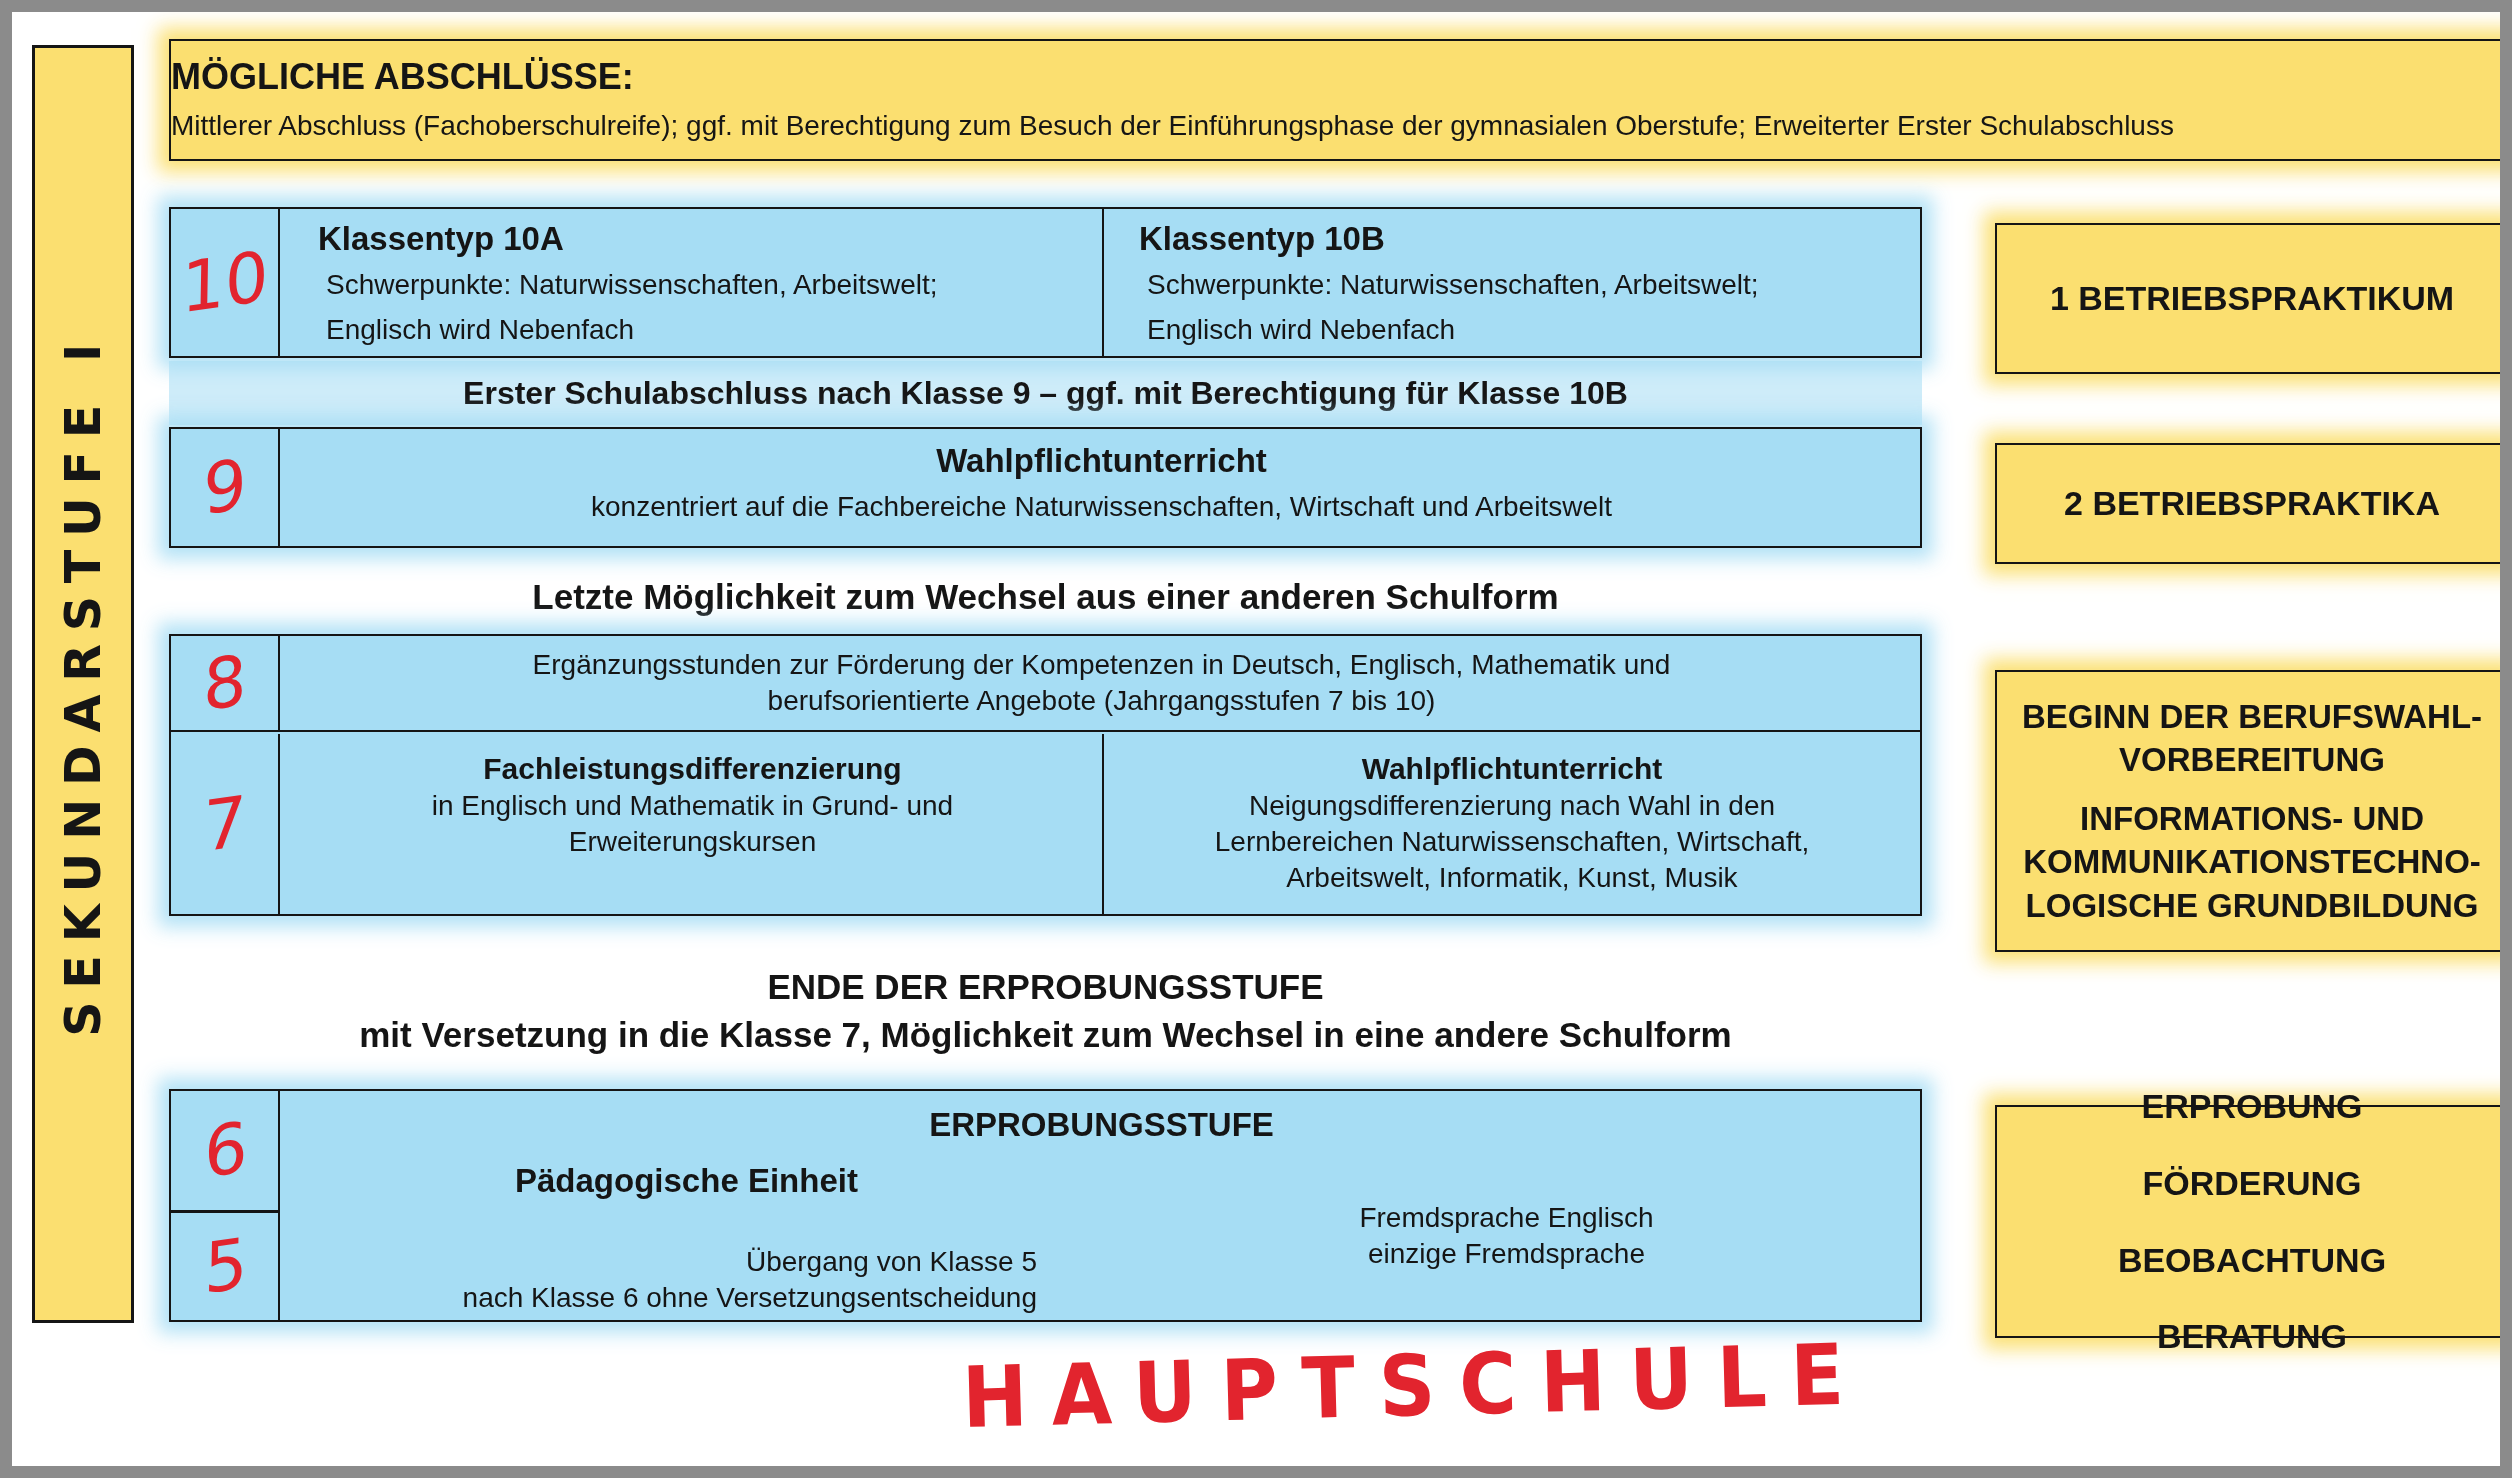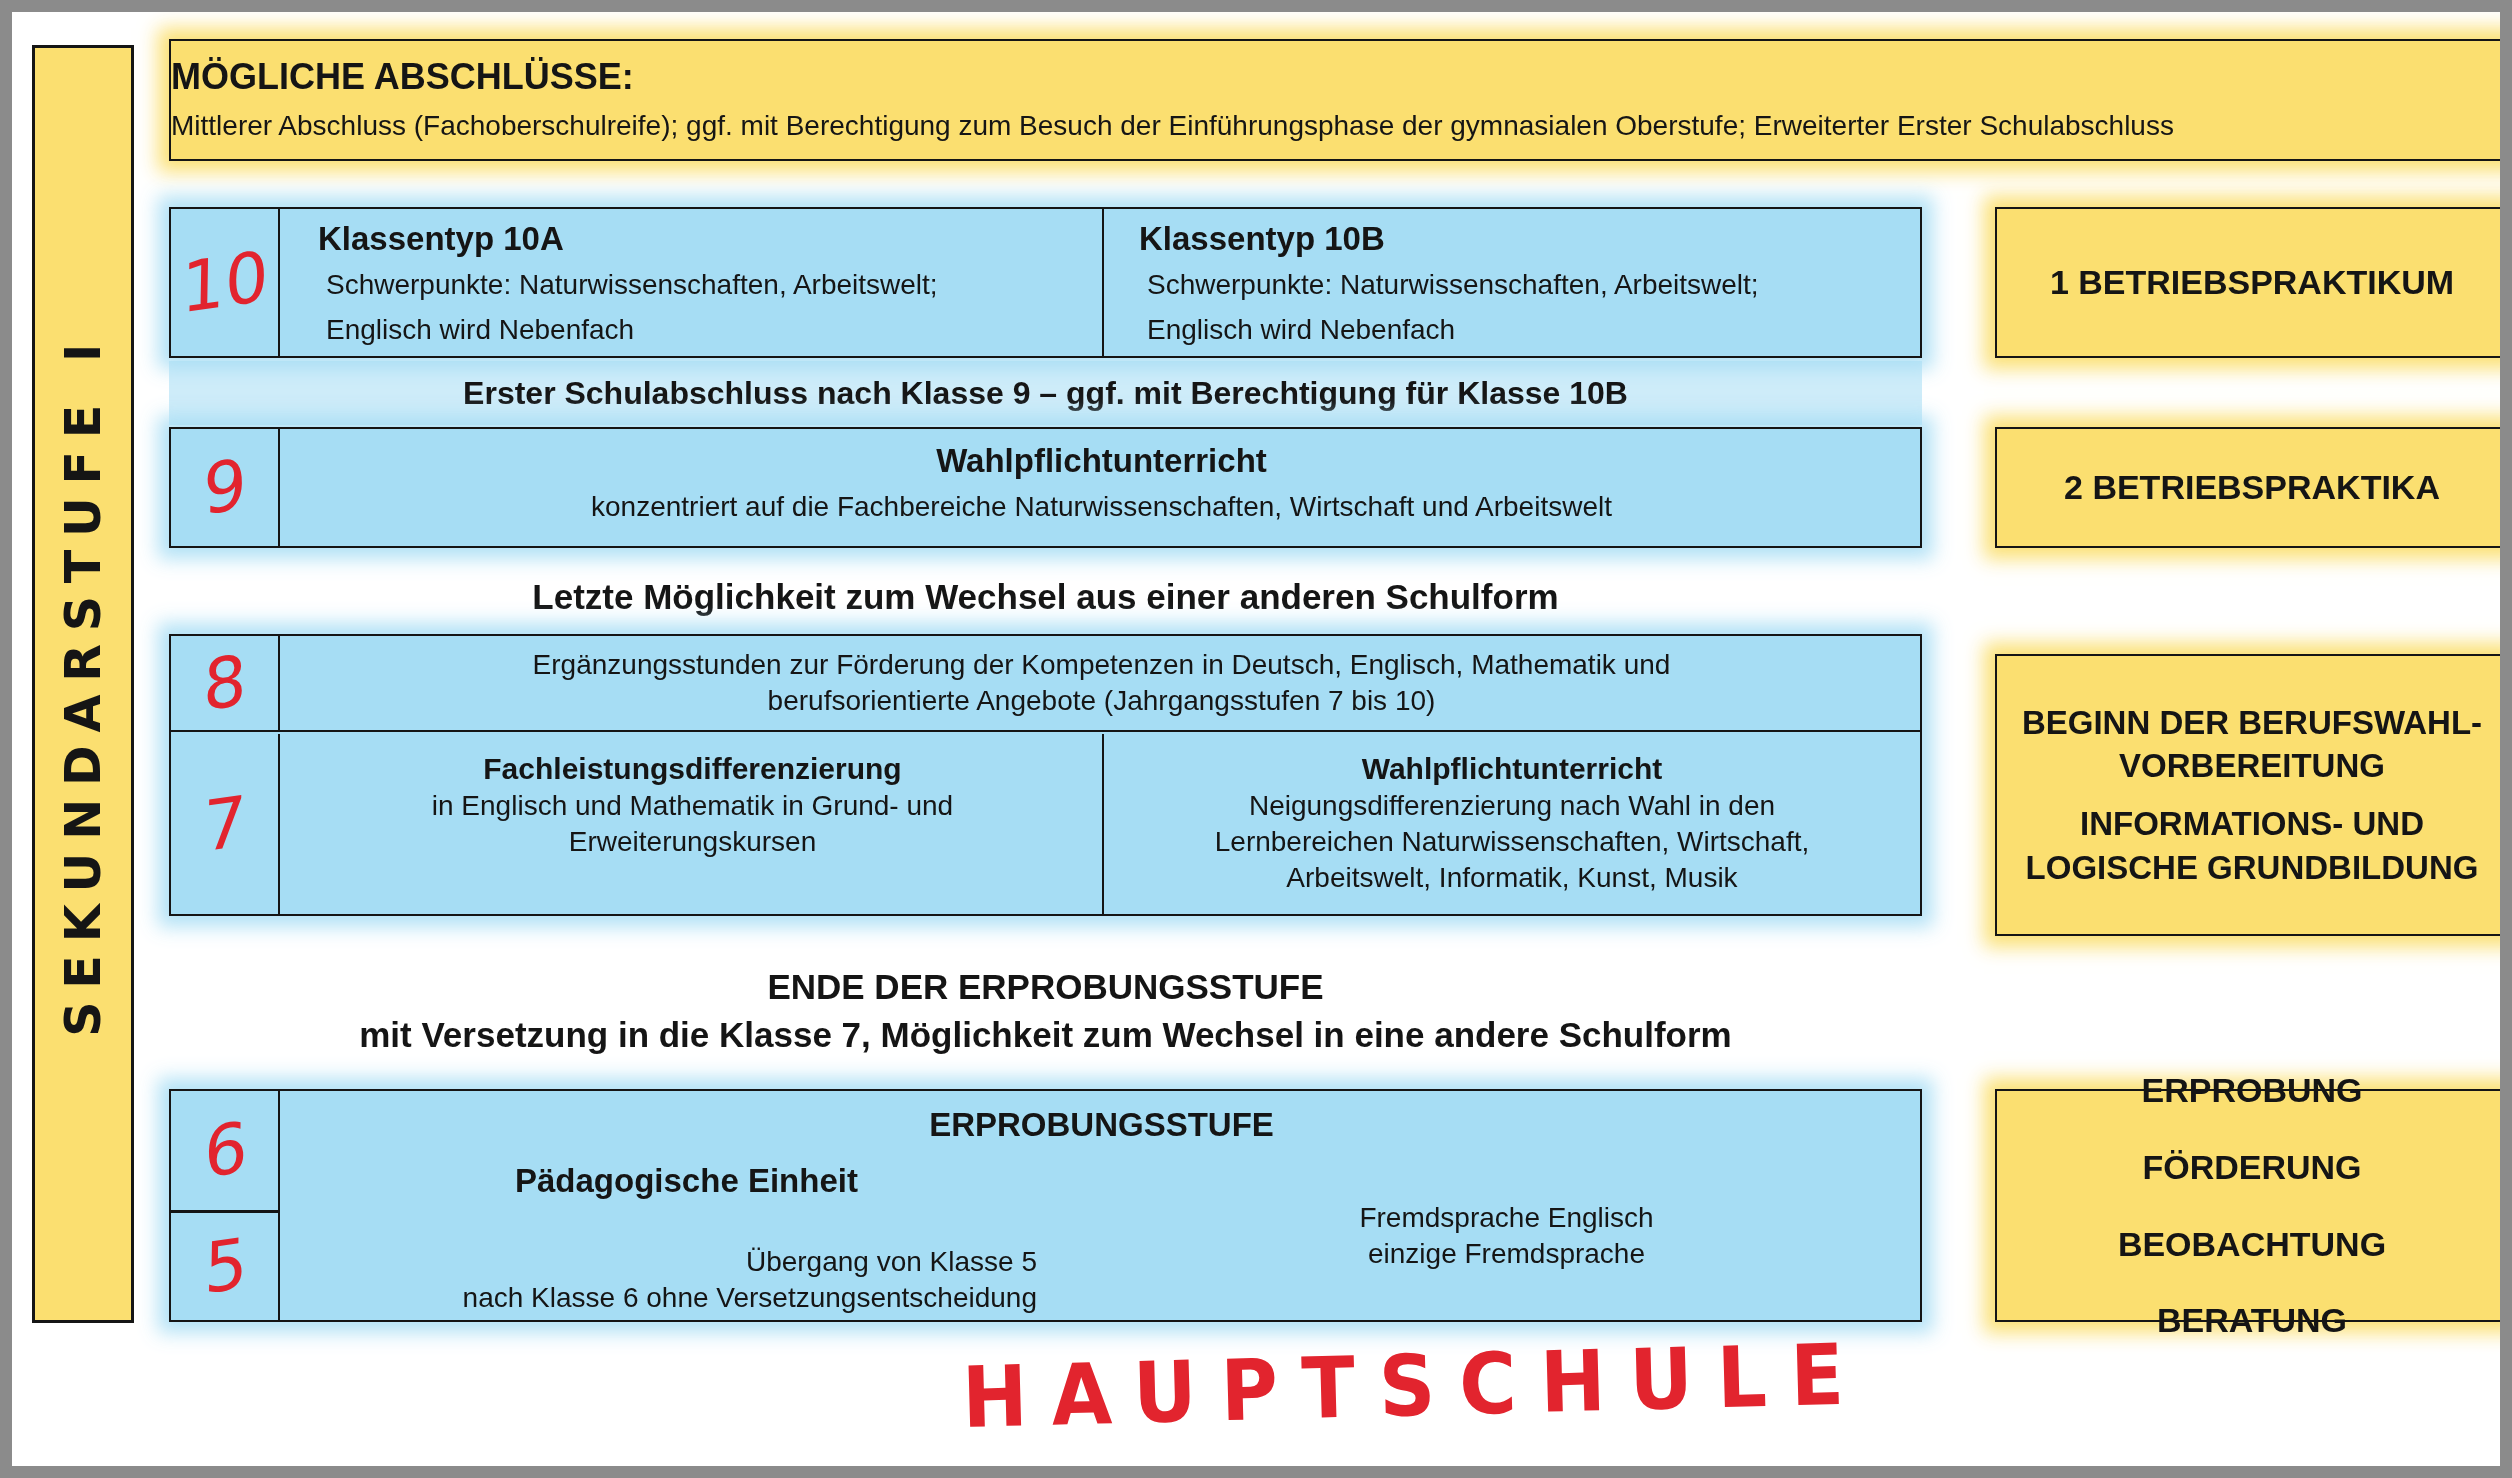--- a/index.html
+++ b/index.html
@@ -35,21 +35,21 @@
   
   .bluebox{
     position:absolute;background:#A6DDF4;border:2.7px solid #151515;
     box-shadow:0 0 18px 11px rgba(166,221,244,.85);
   }
   .ybox{
     position:absolute;left:1983px;width:514px;
     background:#FBDF70;border:2.7px solid #151515;
     box-shadow:0 0 18px 11px rgba(251,223,112,.95);
     display:flex;flex-direction:column;align-items:center;justify-content:center;
-    text-align:center;font-weight:700;font-size:34px;line-height:1.32;
+    text-align:center;font-weight:700;font-size:34px;line-height:1.32;margin-top:16px;
   }
   .numcell{
     position:absolute;left:0;top:0;bottom:0;width:109px;
     border-right:2.7px solid #151515;
     display:flex;align-items:center;justify-content:center;
   }
   .rednum{
     font-family:"DejaVu Sans",sans-serif;color:#E2242E;
     font-size:69px;line-height:1;transform:rotate(-8deg) skewX(-9deg);
   }
@@ -213,20 +213,21 @@
     <div>1 BETRIEBSPRAKTIKUM</div>
   </div>
   <div class="ybox sb2">
     <div>2 BETRIEBSPRAKTIKA</div>
   </div>
   <div class="ybox sb3">
     <div>BEGINN DER BERUFSWAHL-</div>
     <div>VORBEREITUNG</div>
     <div class="gap"></div>
     <div>INFORMATIONS- UND</div>
+    <div>KOMMUNIKATIONSTECHNO-</div>
     <div>LOGISCHE GRUNDBILDUNG</div>
   </div>
   <div class="ybox sb4">
     <div>ERPROBUNG</div>
     <div>FÖRDERUNG</div>
     <div>BEOBACHTUNG</div>
     <div>BERATUNG</div>
   </div>
 
   <div class="schoolname">HAUPTSCHULE</div>

